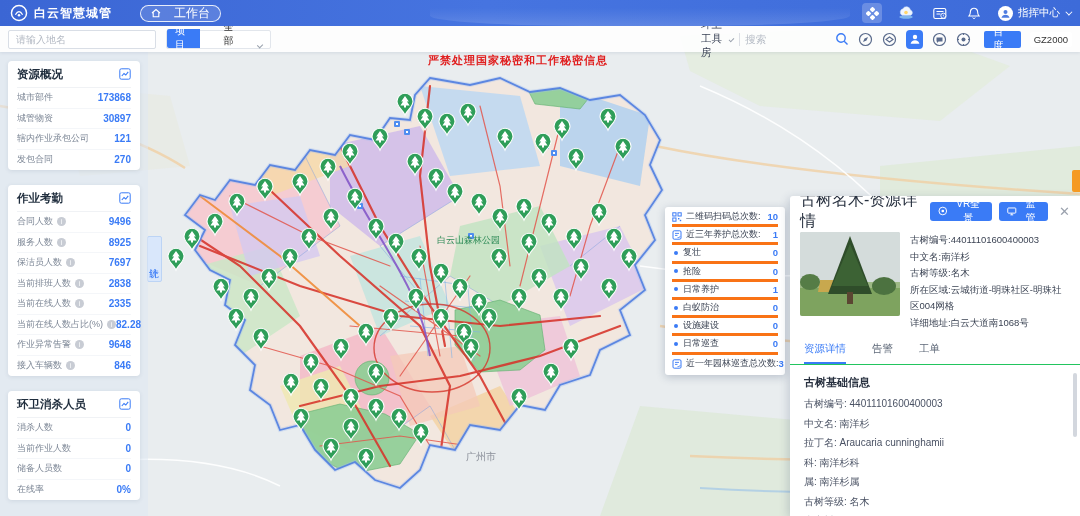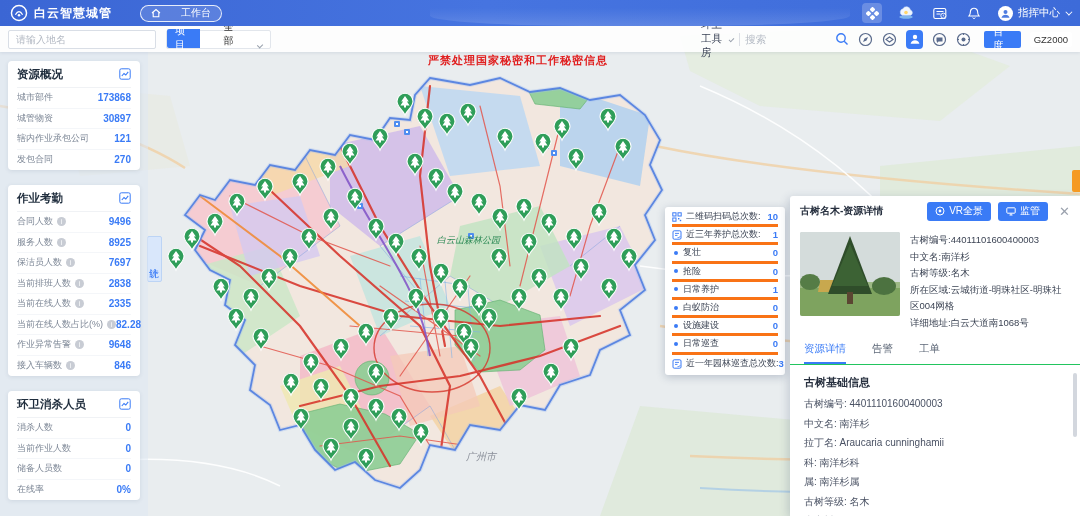--- a/index.html
+++ b/index.html
@@ -7,23 +7,23 @@
   #app { position:relative; width:1080px; height:516px; overflow:hidden; }
 
   
   #topbar { position:absolute; top:0; left:0; width:100%; height:26px; z-index:50;
     background:linear-gradient(90deg,#3b66d4 0%,#4674e0 45%,#3d6bd9 100%);
     display:flex; align-items:center; padding:0 10px; color:#fff; }
   #topbar .citysky { position:absolute; left:430px; top:0; width:420px; height:26px;
     background:linear-gradient(0deg, rgba(255,255,255,.14), rgba(255,255,255,0) 70%); border-radius:0 0 40% 40%; }
   .logo { width:18px; height:18px; margin-right:6px; flex:none; }
   .app-title { font-size:12px; font-weight:bold; letter-spacing:1px; }
-  .wb-btn { margin-left:28px; height:17px; padding:0 10px; display:flex; align-items:center; gap:20px;
+  .wb-btn { margin-left:28px; height:17px; padding:0 10px; display:flex; align-items:center; gap:13px;
     border:1px solid rgba(255,255,255,.85); background:rgba(255,255,255,.14); border-radius:9px;
-    font-size:10px; color:#fff; cursor:pointer; }
+    font-size:12px; color:#fff; cursor:pointer; }
   .tb-right { margin-left:auto; display:flex; align-items:center; gap:14px; }
   .hd-ic { width:20px; height:20px; display:flex; align-items:center; justify-content:center; border-radius:4px; cursor:pointer; }
   .hd-ic.hl { background:rgba(255,255,255,.22); }
   .user-box { display:flex; align-items:center; gap:5px; cursor:pointer; }
   .avatar { width:15px; height:15px; border-radius:50%; background:#fff; display:flex; align-items:center; justify-content:center; }
   .user-name { font-size:10.5px; }
   .caret { width:5px; height:5px; border-right:1.5px solid #fff; border-bottom:1.5px solid #fff; transform:rotate(45deg) translateY(-2px); }
 
   
   #subbar { position:absolute; top:26px; left:0; width:100%; height:26px; z-index:30;
@@ -47,21 +47,21 @@
   .circ-ic { width:16px; height:16px; display:flex; align-items:center; justify-content:center; cursor:pointer; }
   .circ-ic.active { width:19px; height:19px; background:#3a7bf6; border-radius:4px; }
   .baidu-btn { height:17px; padding:0 9px; background:#3a7bf6; color:#fff; font-size:10.5px; border-radius:2px;
     display:flex; align-items:center; cursor:pointer; margin-left:4px; }
   .crs { font-size:9.5px; color:#333; background:rgba(255,255,255,.9); padding:2px 4px; border-radius:2px; }
 
   
   #map { position:absolute; top:26px; left:0; width:1080px; height:490px; z-index:1; }
   #map svg { display:block; }
   .map-warning { position:absolute; left:428px; top:27px; font-size:11px; font-weight:bold; color:#e02020; z-index:5; letter-spacing:1px; }
-  .map-label { position:absolute; font-size:9px; z-index:4; pointer-events:none;font-style:italic; }
+  .map-label { position:absolute; font-size:9px; z-index:4; pointer-events:none; }
   .map-label.park { color:#2e8b57; }
   .map-label.city { color:#8a8f99; font-size:10px; }
   .side-tab { position:absolute; left:147px; top:236px; width:15px; height:46px; background:#d9e7fb;
     border:1px solid #bcd4f5; border-radius:2px; color:#3a7bf6; font-size:9.5px;
     writing-mode:vertical-rl; text-align:center; line-height:13px; z-index:6; cursor:pointer; padding-top:4px; }
   .edge-tab { position:absolute; right:0; top:170px; width:8px; height:22px; background:#f59a23; border-radius:2px 0 0 2px; z-index:45; cursor:pointer; }
 
   
   #sidecol { position:absolute; top:52px; left:0; width:148px; height:464px; z-index:20;
     background:rgba(222,231,242,.55); padding:9px 8px; overflow:hidden; }
@@ -84,21 +84,21 @@
   .popup-row:last-child { border-bottom:none; }
   .popup-ic { display:flex; margin-right:4px; flex:none; }
   .bullet { width:4px; height:4px; border-radius:50%; background:#3a7bf6; margin:0 5px 0 2px; flex:none; }
   .popup-label { font-size:9px; color:#3c4454; white-space:nowrap; }
   .popup-val { margin-left:auto; font-size:9.5px; font-weight:bold; color:#3a7bf6; }
 
   
   #detail { position:absolute; left:790px; top:196px; width:290px; height:320px; background:#fff; z-index:40;
     box-shadow:-2px 2px 10px rgba(40,60,100,.2); border-radius:3px 0 0 0; overflow:hidden; }
   .dt-head { display:flex; align-items:center; height:30px; padding:0 10px; }
-  .dt-title { font-size:10px; font-weight:bold; color:#27303f; }
+  .dt-title { font-size:16px; font-weight:normal; color:#27303f; }
   .dt-btns { margin-left:auto; display:flex; align-items:center; gap:7px; }
   .dt-btn { height:19px; padding:0 8px; background:#3a7bf6; color:#fff; font-size:10px; border-radius:3px;
     display:flex; align-items:center; gap:4px; cursor:pointer; border:none; }
   .dt-close { font-size:13px; color:#9aa1ad; cursor:pointer; margin-left:4px; line-height:1; }
   .dt-summary { display:flex; padding:6px 10px 8px; gap:10px; }
   .dt-photo { width:100px; height:84px; border-radius:2px; overflow:hidden; flex:none; }
   .dt-info { font-size:9.5px; color:#3c4454; line-height:16.5px; }
   .dt-tabs { display:flex; gap:26px; padding:0 14px; border-bottom:1px solid #22c55e; height:26px; align-items:flex-end; }
   .tab { font-size:10.5px; color:#606a7a; padding-bottom:6px; cursor:pointer; border-bottom:2px solid transparent; }
   .tab.active { color:#3a7bf6; border-bottom-color:#3a7bf6; }

